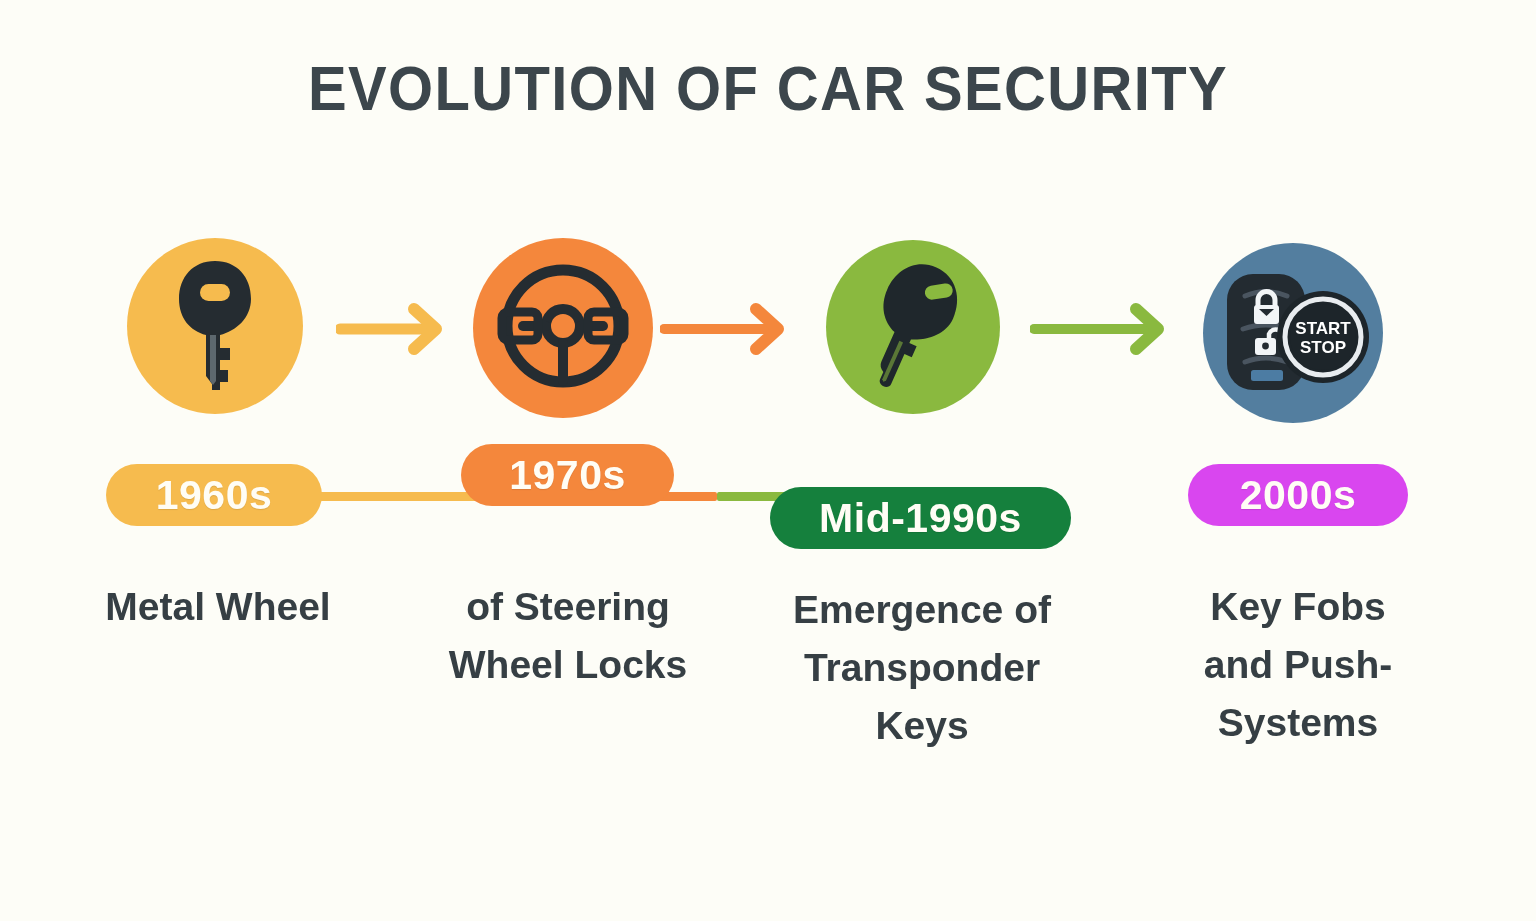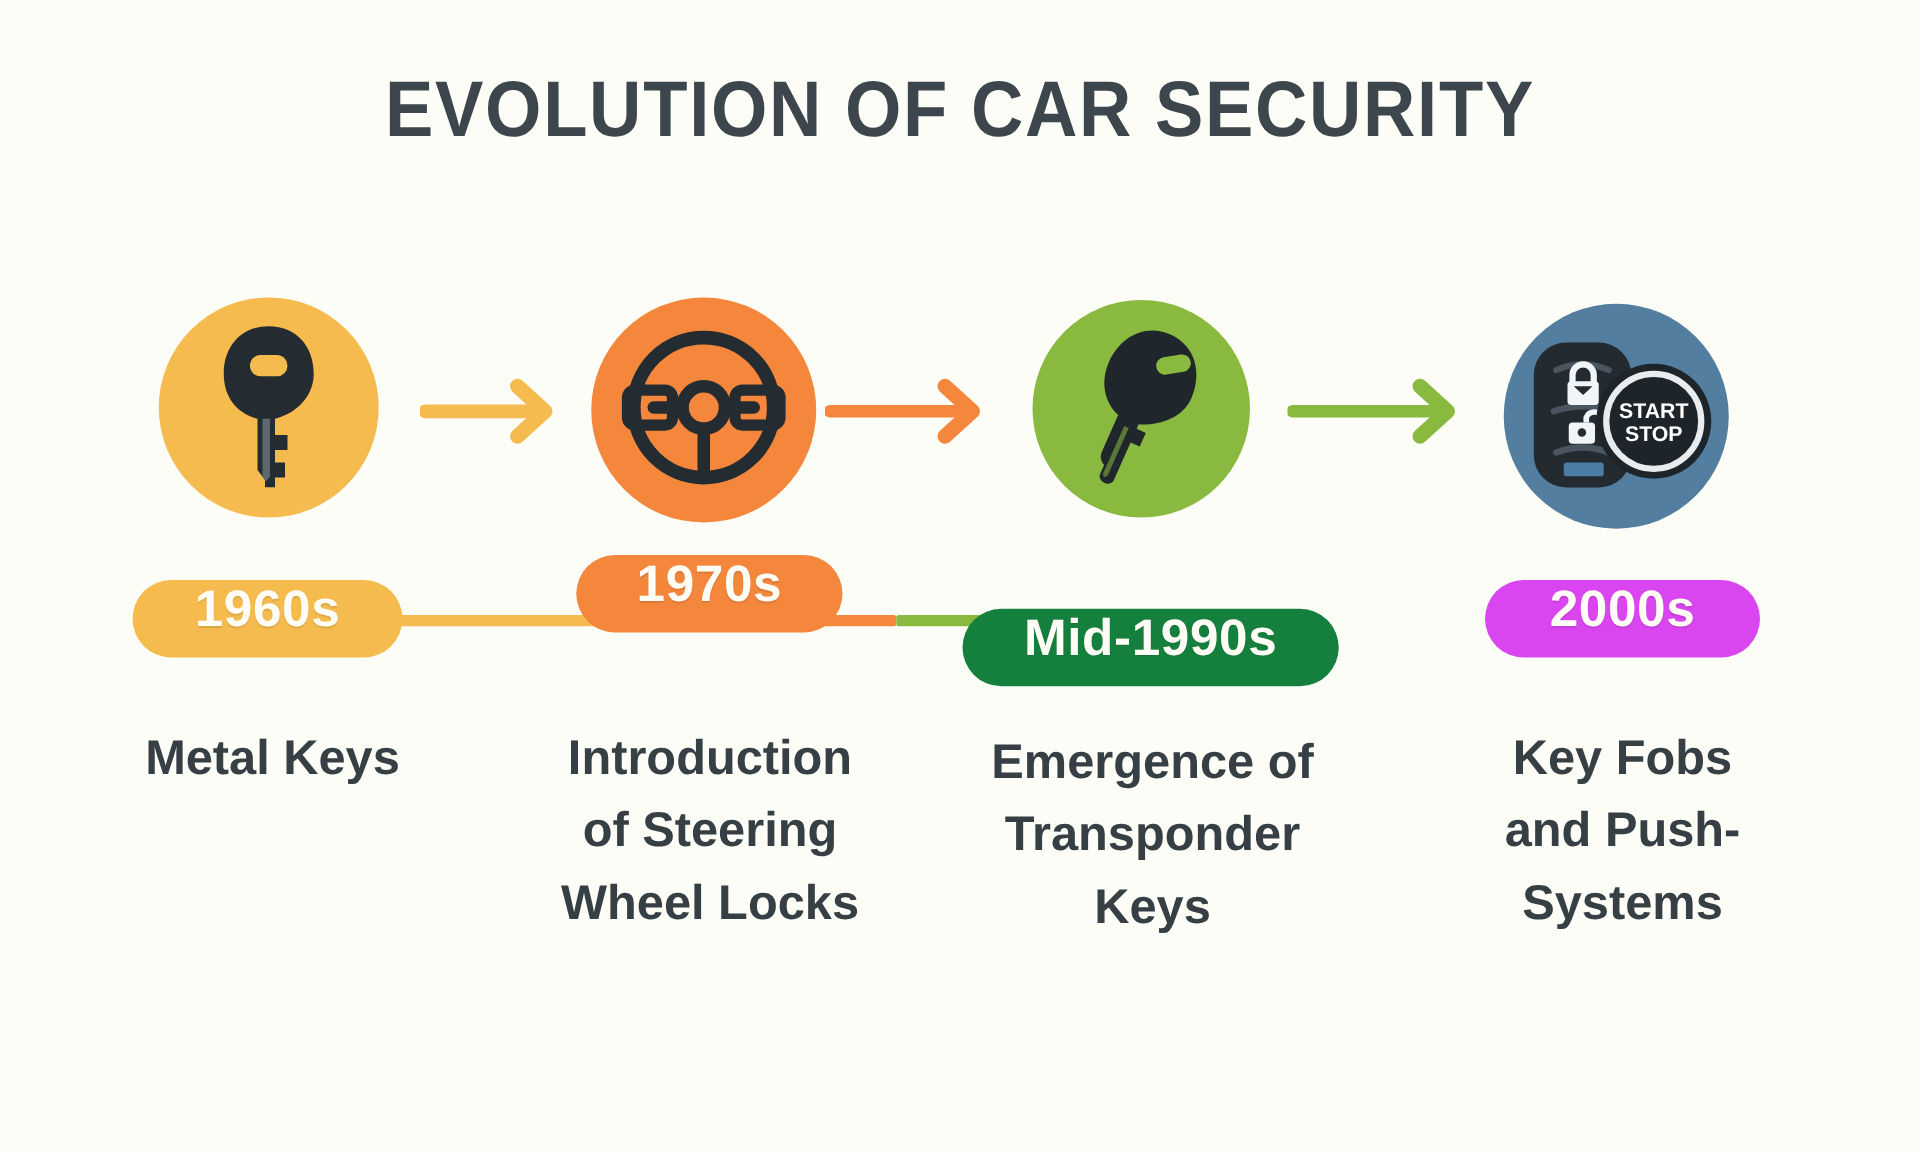--- a/index.html
+++ b/index.html
@@ -51,21 +51,21 @@
   
   .connector {
     position: absolute;
     height: 9px;
     border-radius: 2px;
   }
   .pill {
     position: absolute;
     border-radius: 40px;
     display: flex;
-    align-items: flex-start;
+    align-items: center;
     justify-content: center;
     color: #fffdf5;
     font-family: "Liberation Sans", sans-serif;
     font-weight: bold;
     font-size: 41px;
     letter-spacing: 0.5px;
     white-space: nowrap;
     text-shadow: 0 1px 1px rgba(0,0,0,0.10);
   }
 
@@ -198,25 +198,24 @@
 
   <div class="pill" style="left:770px; top:462px; width:301px; height:62px; background:#15803d;margin-top:25px;">
     <span>Mid-1990s</span>
   </div>
 
   <div class="pill" style="left:1188px; top:464px; width:220px; height:62px; background:#d946ef;">
     <span>2000s</span>
   </div>
 
   <div class="caption" style="left:84px; top:578px; width:268px;">
-    <div>Metal Keys</div>
+    <div>Metal Wheel</div>
   </div>
 
   <div class="caption" style="left:412px; top:578px; width:312px;">
-    <div>Introduction</div>
     <div>of Steering</div>
     <div>Wheel Locks</div>
   </div>
 
   <div class="caption" style="left:772px; top:581px; width:300px;">
     <div>Emergence of</div>
     <div>Transponder</div>
     <div>Keys</div>
   </div>
 

